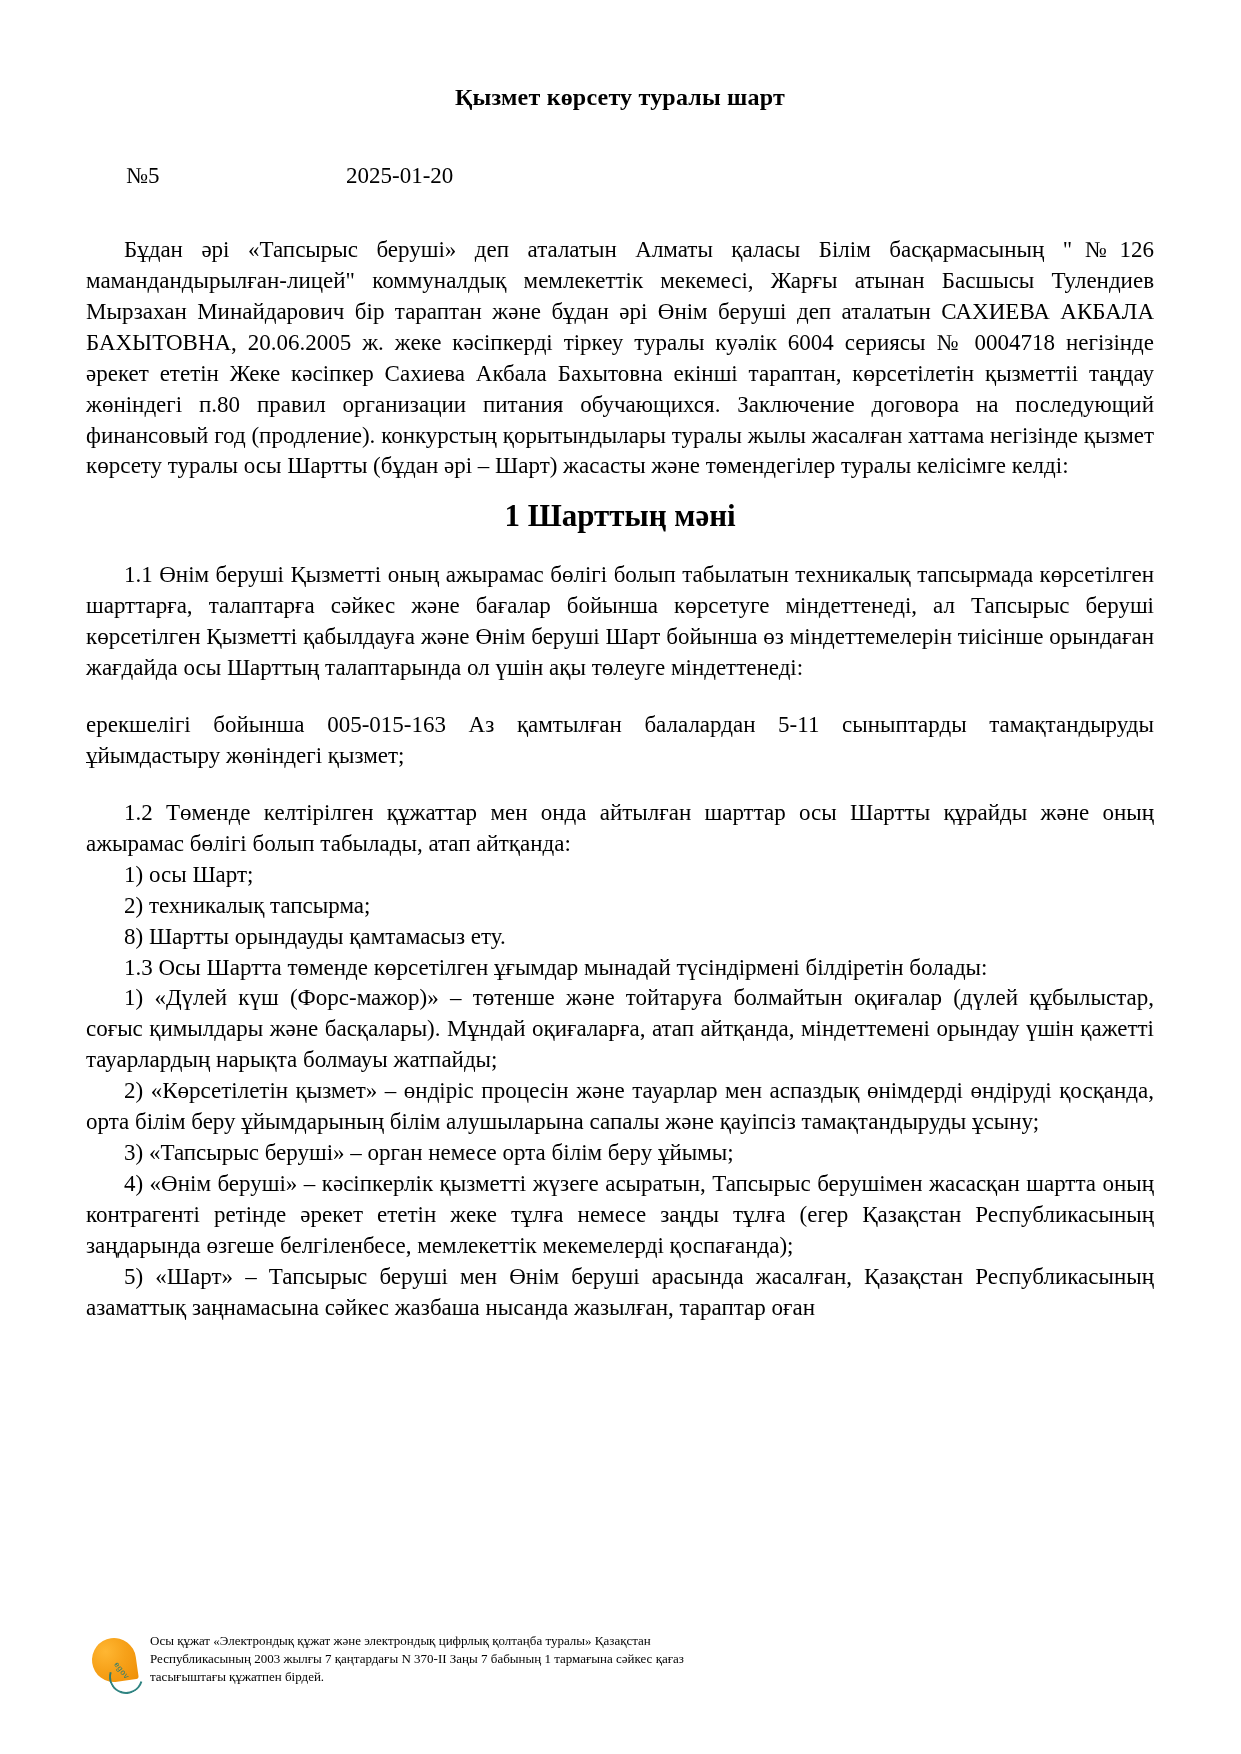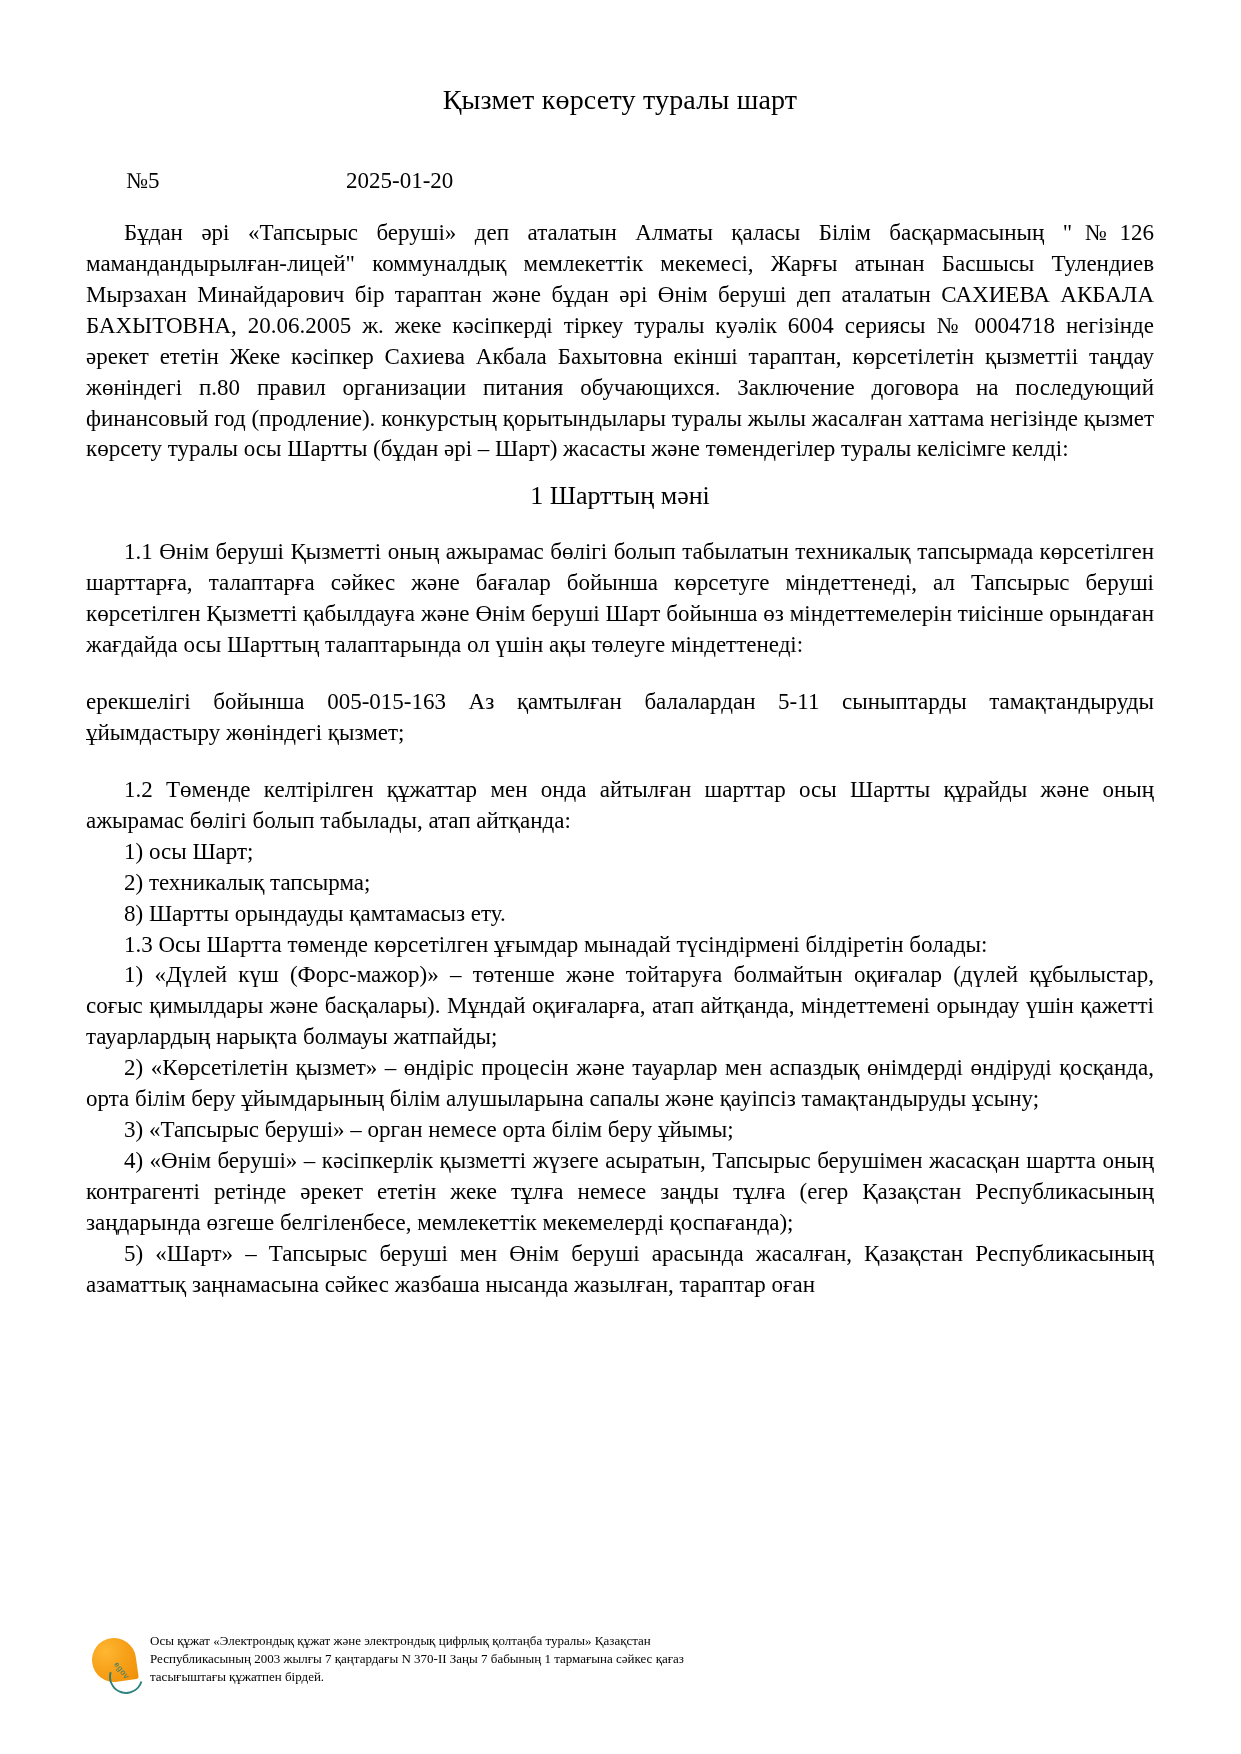--- a/index.html
+++ b/index.html
@@ -22,22 +22,22 @@
     box-sizing: border-box;
   }
   .content {
     position: absolute;
     left: 86px;
     top: 0;
     width: 1068px;
   }
   .doc-title {
     text-align: center;
-    font-size: 28px;
-    font-weight: normal;
+    font-size: 24px;
+    font-weight: bold;
     letter-spacing: 0.2px;
     margin: 0;
     padding-top: 84px;
   }
   .meta-row {
     display: block;
     position: relative;
     height: 30px;
     margin-top: 52px;
     font-size: 23px;
@@ -56,38 +56,38 @@
   }
   p.body-par {
     font-size: 23px;
     line-height: 1.345;
     text-align: justify;
     text-justify: inter-word;
     margin: 0;
     hyphens: none;
   }
   p.first-block {
-    margin-top: 20px;
+    margin-top: 42px;
     text-indent: 38px;
   }
   p.indent {
     text-indent: 38px;
   }
   p.no-indent {
     text-indent: 0;
   }
   p.gap {
   }
   p.gap-lg {
     margin-top: 26px;
   }
   .section-heading {
     text-align: center;
-    font-size: 26px;
-    font-weight: normal;
+    font-size: 31px;
+    font-weight: bold;
     margin: 16px 0 0 0;
   }
   .bold-inline {
     font-weight: normal;
   }
   .last-line {
     position: relative;
   }
   
   .edoc-footer {

